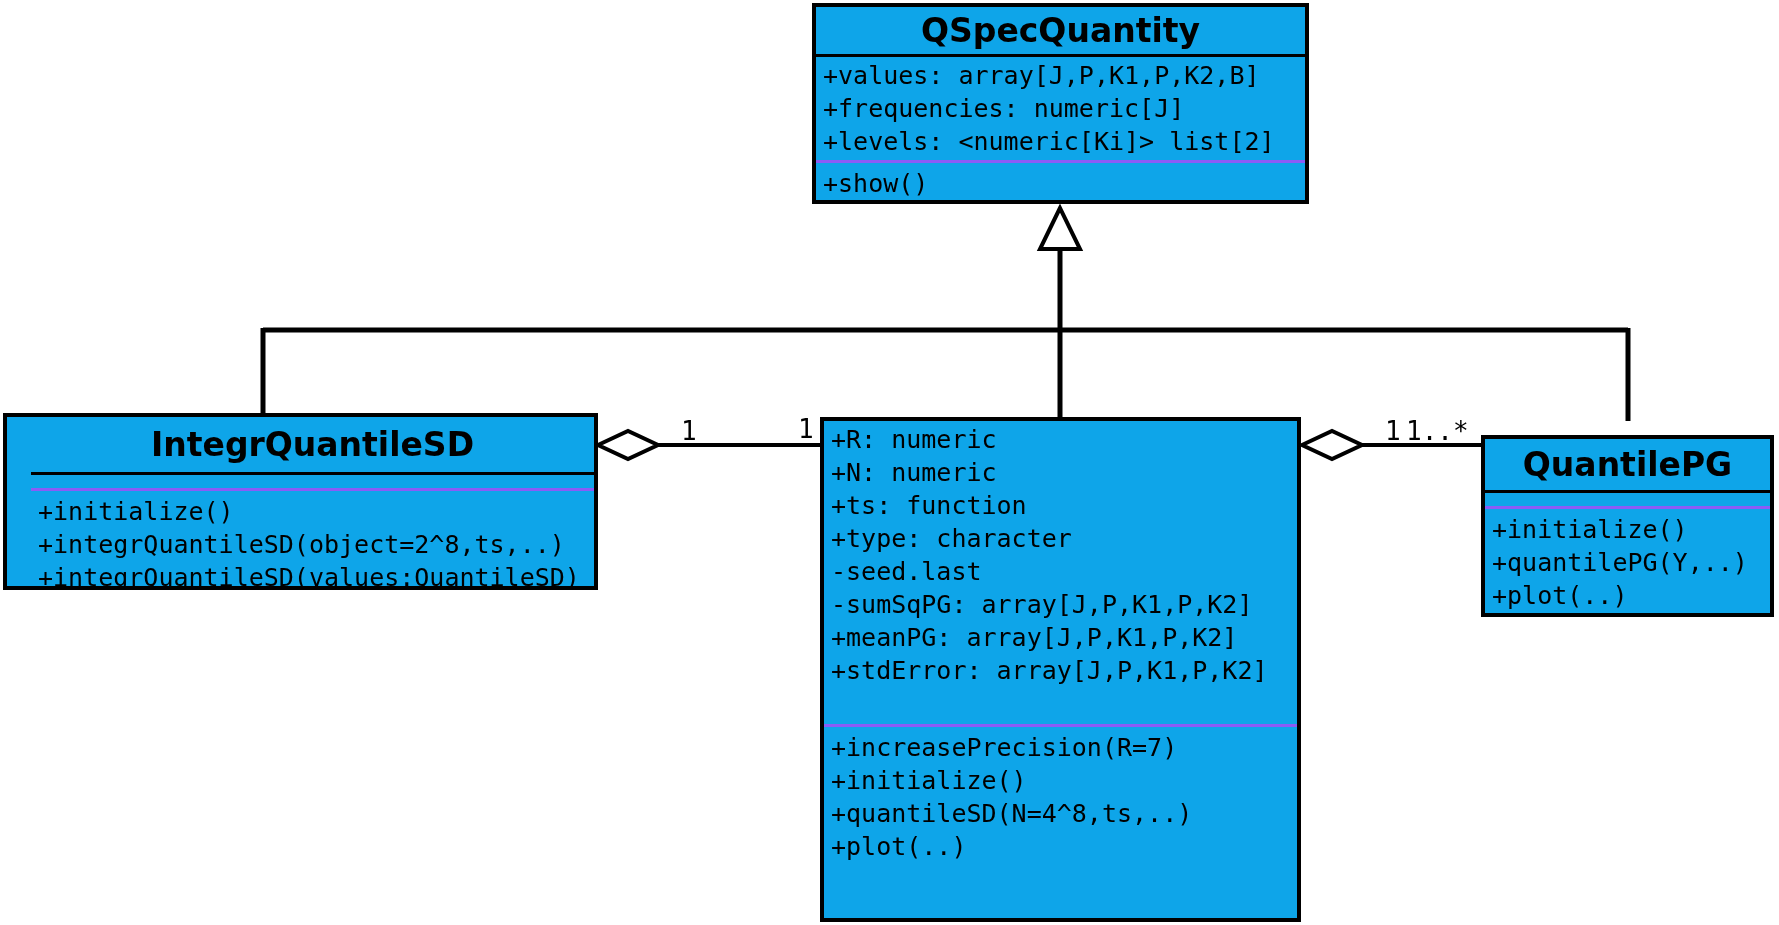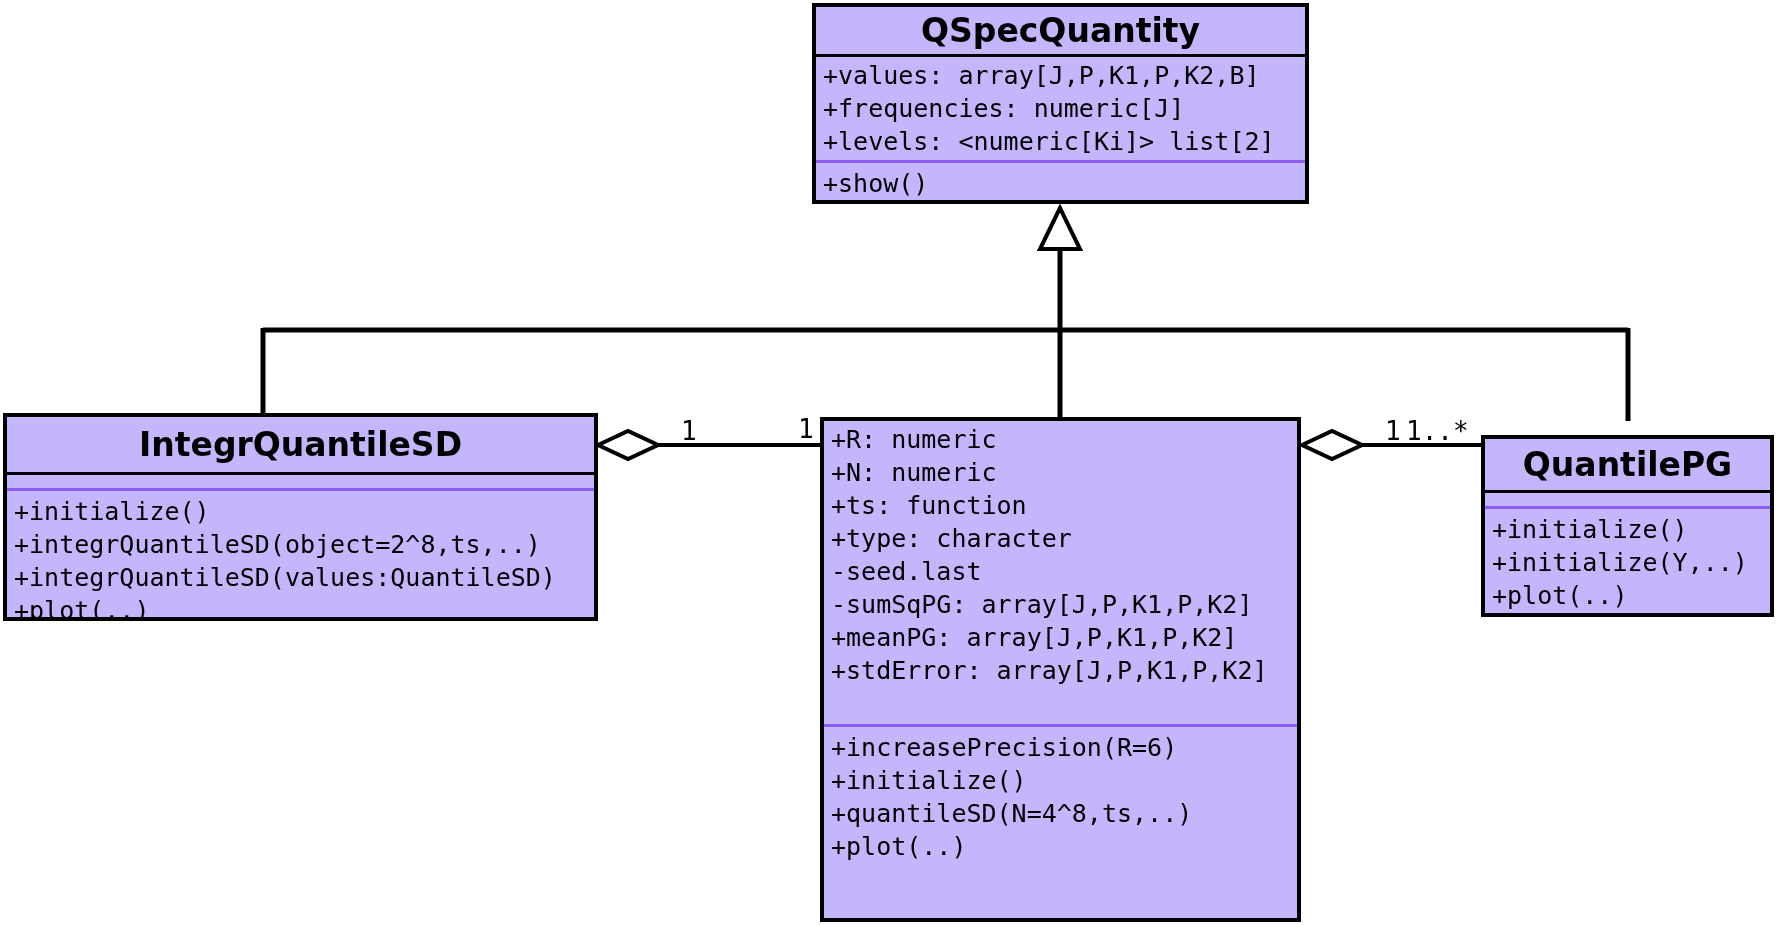--- a/index.html
+++ b/index.html
@@ -10,21 +10,21 @@
     background: #ffffff;
     overflow: hidden;
     font-family: "DejaVu Sans", sans-serif;
     color: #000;
   }
   .wires { position: absolute; left: 0; top: 0; width: 1779px; height: 925px; }
 
   .uml-class {
     position: absolute;
     box-sizing: border-box;
-    background: #c4b5fd;
+    background: #0ea5e9;
     border: 4px solid #000;
     display: flex;
     flex-direction: column;
   }
   .uml-title {
     flex: 0 0 auto;
     border-bottom: 3px solid #000;
     display: flex;
     align-items: center;
     justify-content: center;
@@ -48,21 +48,21 @@
     font-family: "DejaVu Sans Mono", monospace;
     font-size: 25px;
     line-height: 33px;
     white-space: pre;
   }
 
   #box-qspec  { left: 812px;  top: 3px;   width: 497px; height: 201px; }
   #box-qspec .uml-title { height: 47px; }
   #box-qspec .uml-attrs { height: 101px; }
 
-  #box-integr { left: 3px;    top: 413px; width: 595px; height: 208px; }
+  #box-integr { left: 3px;    top: 413px; width: 595px; height: 177px; padding-left: 24px; }
   #box-integr .uml-title { height: 55px; }
   #box-integr .uml-attrs { height: 13px; padding: 0; }
 
   #box-qsd    { left: 820px;  top: 417px; width: 481px; height: 505px; }
   #box-qsd .uml-title { height: 51px; }
   #box-qsd .uml-attrs { height: 301px; }
 
   #box-qpg    { left: 1481px; top: 435px; width: 293px; height: 182px; }
   #box-qpg .uml-title { height: 51px; }
   #box-qpg .uml-attrs { height: 13px; padding: 0; }
@@ -127,33 +127,33 @@
       <div class="uml-row">+R: numeric</div>
       <div class="uml-row">+N: numeric</div>
       <div class="uml-row">+ts: function</div>
       <div class="uml-row">+type: character</div>
       <div class="uml-row">-seed.last</div>
       <div class="uml-row">-sumSqPG: array[J,P,K1,P,K2]</div>
       <div class="uml-row">+meanPG: array[J,P,K1,P,K2]</div>
       <div class="uml-row">+stdError: array[J,P,K1,P,K2]</div>
     </div>
     <div class="uml-methods">
-      <div class="uml-row">+increasePrecision(R=6)</div>
+      <div class="uml-row">+increasePrecision(R=7)</div>
       <div class="uml-row">+initialize()</div>
       <div class="uml-row">+quantileSD(N=4^8,ts,..)</div>
       <div class="uml-row">+plot(..)</div>
     </div>
   </div>
 
   <div class="uml-class" id="box-qpg">
     <div class="uml-title">QuantilePG</div>
     <div class="uml-attrs"></div>
     <div class="uml-methods">
       <div class="uml-row">+initialize()</div>
-      <div class="uml-row">+initialize(Y,..)</div>
+      <div class="uml-row">+quantilePG(Y,..)</div>
       <div class="uml-row">+plot(..)</div>
     </div>
   </div>
 
   <div class="mult" id="mult-left-a">1</div>
   <div class="mult" id="mult-left-b">1</div>
   <div class="mult" id="mult-right-a">1</div>
   <div class="mult" id="mult-right-b">1..*</div>
 
 </div>

